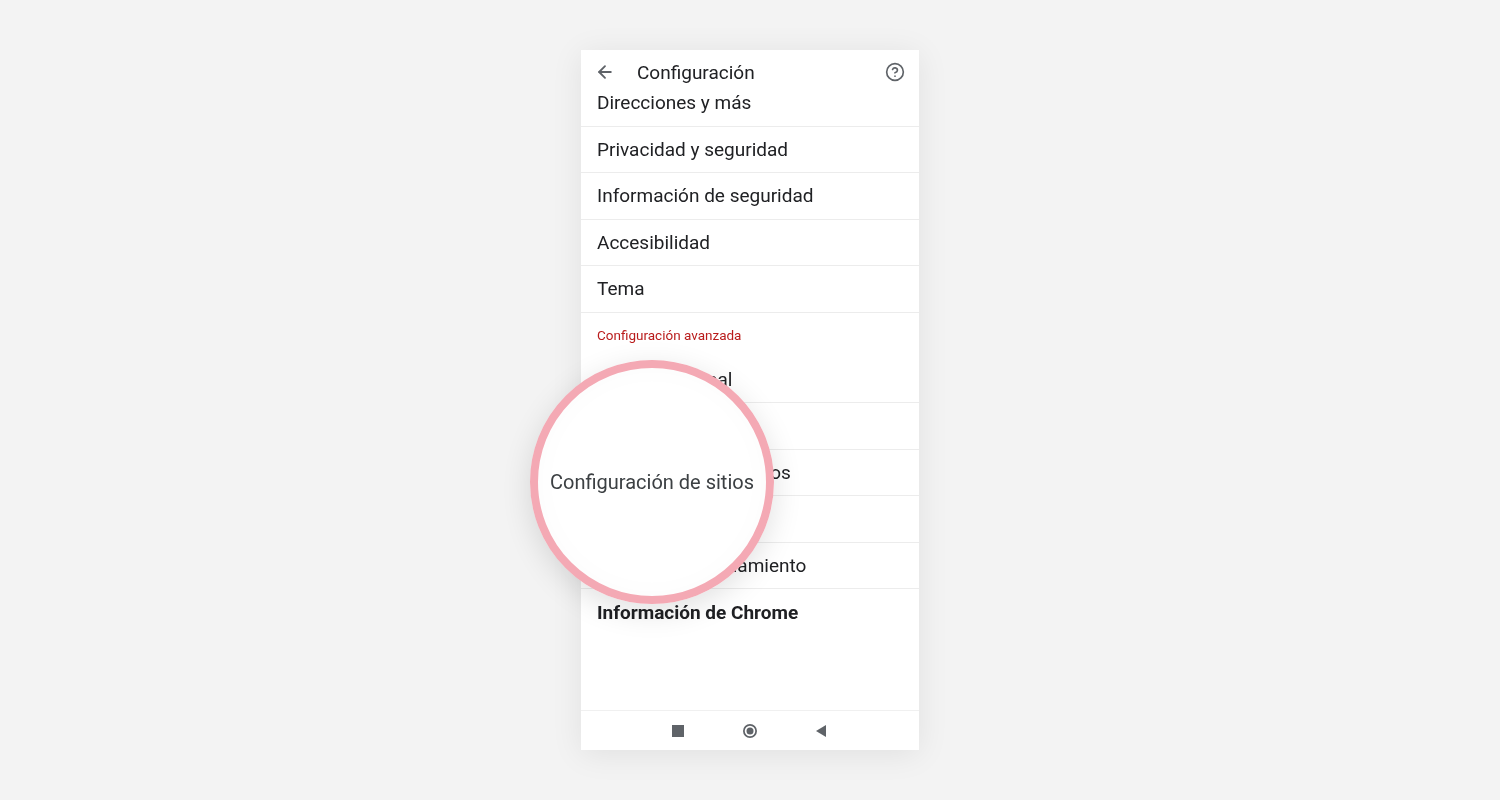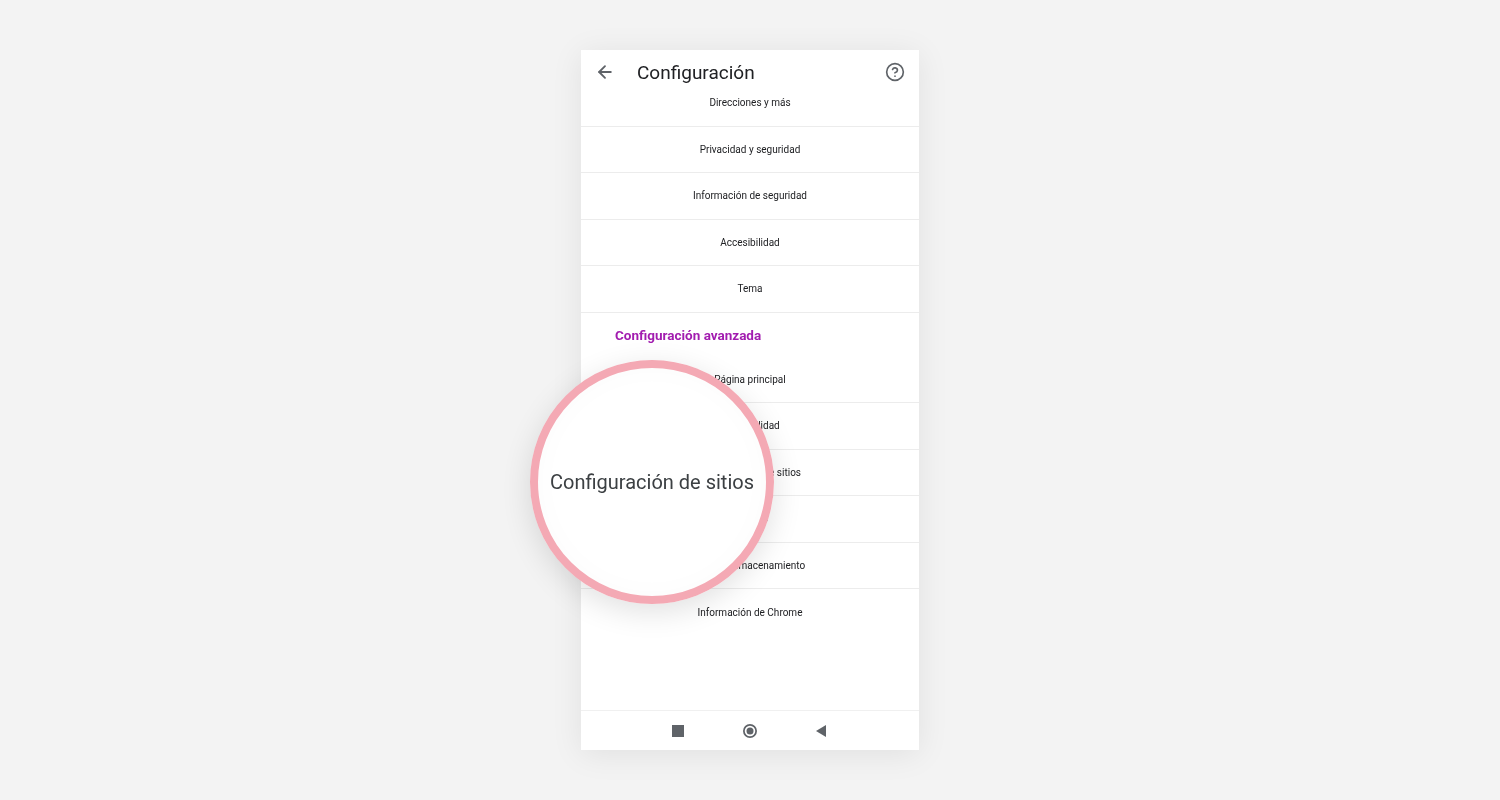--- a/index.html
+++ b/index.html
@@ -57,35 +57,34 @@
   .scroll {
     position: absolute;
     top: -14px; 
     left: 0; right: 0;
   }
   .row {
     height: 46.5px;
     padding: 0 16px;
     display: flex;
     align-items: center;
-    font-size: 10px;
+    font-size: 19px;
     color: #202124;
     border-bottom: 1px solid #ececec;
     background: #fff;
-    justify-content: center;
-  }
-  .row:last-child { border-bottom: none; }
+  }
+  .row:last-child { border-bottom: none; font-weight: bold; }
   .section-header {
     height: 44px;
-    padding: 0 34px;
+    padding: 0 16px;
     display: flex;
     align-items: center;
     font-size: 13.5px;
-    font-weight: 700;
-    color: #a21caf;
+    font-weight: 400;
+    color: #b91c1c;
     background: #fff;
   }
   .nav-bar {
     height: 40px;
     background: #fff;
     display: flex;
     align-items: center;
     justify-content: center;
     gap: 58px;
     border-top: 1px solid #f0f0f0;

